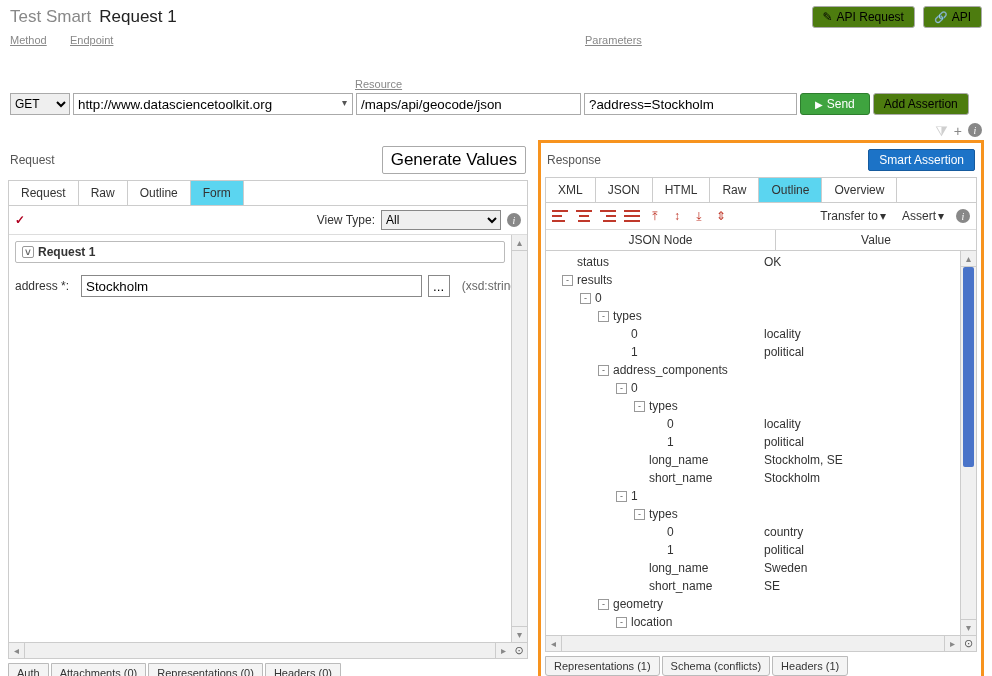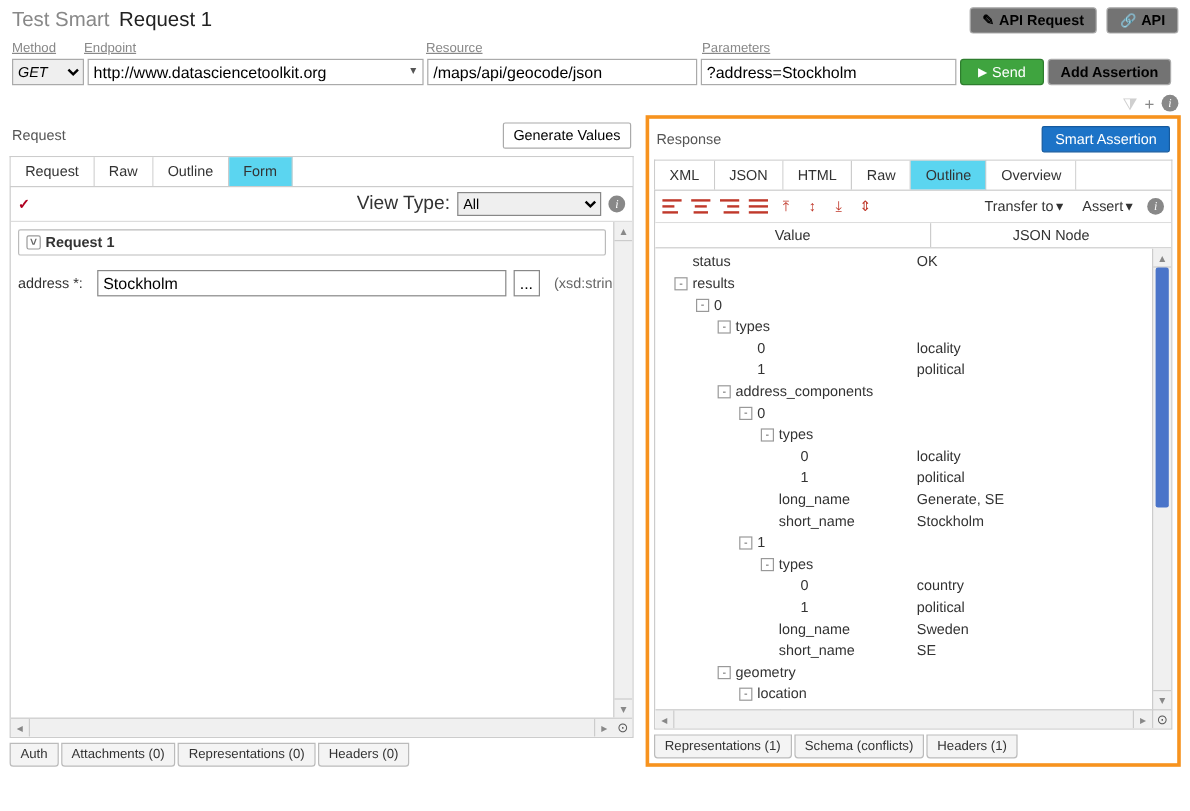--- a/index.html
+++ b/index.html
@@ -16,54 +16,52 @@
     display: flex;
     align-items: center;
     padding: 6px 10px;
     gap: 8px;
   }
   .title-light { font-size: 17px; color: #888; font-weight: 300; }
   .title-bold { font-size: 17px; color: #222; font-weight: 400; }
   .spacer { flex: 1; }
   .btn {
     border: 1px solid #aaa;
-    background: #737373;
+    background: #4d7c0f;
     border-radius: 3px;
     padding: 3px 10px;
     font-size: 12px;
     cursor: pointer;
     display: inline-flex;
     align-items: center;
     gap: 4px;
-    font-weight: bold;
   }
   .labels-row {
     display: flex;
     padding: 0 10px;
     font-size: 11px;
     color: #888;
     gap: 0;
     text-decoration: underline;
   }
   .lbl-method { width: 60px; }
   .lbl-endpoint { width: 285px; }
-  .lbl-resource { width: 230px; }
+  .lbl-resource { width: 230px; margin-top: 44px; }
   .lbl-params { flex: 1; }
   .inputs-row {
     display: flex;
     padding: 3px 10px 6px 10px;
     gap: 3px;
     align-items: center;
   }
   .select-method {
     width: 60px;
     height: 22px;
     border: 1px solid #aaa;
     font-size: 12px;
-    font-style: italic;
   }
   .endpoint-input {
     width: 280px;
     height: 22px;
     border: 1px solid #aaa;
     padding: 0 18px 0 4px;
     position: relative;
     background: #fff;
   }
   .endpoint-wrap { position: relative; display: inline-block; }
@@ -93,21 +91,21 @@
   .response-outline {
     border: 3px solid #f7931e;
     padding: 4px;
   }
   .panel-head {
     display: flex;
     align-items: center;
     padding: 6px 2px 2px 2px;
   }
   .panel-head-label { font-size: 12px; color: #555; }
-  .gen-values-btn { border: 1px solid #aaa; background: #fff; padding: 3px 8px; cursor: pointer; font-size: 12px; border-radius: 2px;}
+  .gen-values-btn { border: 1px solid #aaa; background: #fff; padding: 3px 8px; cursor: pointer; font-size: 17px; border-radius: 2px;}
   .smart-assert {
     background: #1c73c7; color: #fff; border: 1px solid #155a9e;
     padding: 3px 10px; font-size: 12px; cursor: pointer; border-radius: 2px;
   }
   .tabs {
     display: flex;
     border: 1px solid #ccc;
     border-bottom: none;
     margin-top: 4px;
   }
@@ -126,21 +124,21 @@
     position: relative;
     overflow: hidden;
     display: flex;
     flex-direction: column;
   }
   .toolbar {
     display: flex; align-items: center; gap: 6px;
     padding: 4px 6px; border-bottom: 1px solid #ddd;
   }
   .check-red { color: #b00020; font-weight: bold; }
-  .view-type-label { margin-left: auto; font-size: 16px; }
+  .view-type-label { margin-left: auto; font-size: 12px; }
   .view-type-sel { width: 120px; height: 20px; border: 1px solid #888; font-size: 12px; }
   .info-icon {
     width: 14px; height: 14px; border-radius: 50%;
     background: #888; color: #fff; font-size: 10px; font-style: italic;
     display: inline-flex; align-items: center; justify-content: center;
     cursor: pointer;
     font-family: Georgia, serif;
   }
   .form-area {
     flex: 1;
@@ -412,22 +410,22 @@
           <span>Transfer to</span>
           <span>▾</span>
         </span>
         <span class="assert-to">
           <span>Assert</span>
           <span>▾</span>
         </span>
         <span class="info-icon">i</span>
       </div>
       <div class="tree-header">
+        <div class="th">JSON Node</div>
         <div class="th">Value</div>
-        <div class="th">JSON Node</div>
       </div>
       <div class="tree-scroll">
         <div class="tree-rows" id="tree-rows" style="margin-right:16px;">
             <div class="tree-row">
               <div class="tree-node">
                 <span class="tree-indent" style="width: 16px;"></span>
                 <span style="display: inline-block; width: 15px;"></span>
                 <span>status</span>
               </div>
               <div class="tree-value">OK</div>
@@ -511,21 +509,21 @@
                 <span>1</span>
               </div>
               <div class="tree-value">political</div>
             </div>
             <div class="tree-row">
               <div class="tree-node">
                 <span class="tree-indent" style="width: 88px;"></span>
                 <span style="display: inline-block; width: 15px;"></span>
                 <span>long_name</span>
               </div>
-              <div class="tree-value">Generate, SE</div>
+              <div class="tree-value">Stockholm, SE</div>
             </div>
             <div class="tree-row">
               <div class="tree-node">
                 <span class="tree-indent" style="width: 88px;"></span>
                 <span style="display: inline-block; width: 15px;"></span>
                 <span>short_name</span>
               </div>
               <div class="tree-value">Stockholm</div>
             </div>
             <div class="tree-row">

